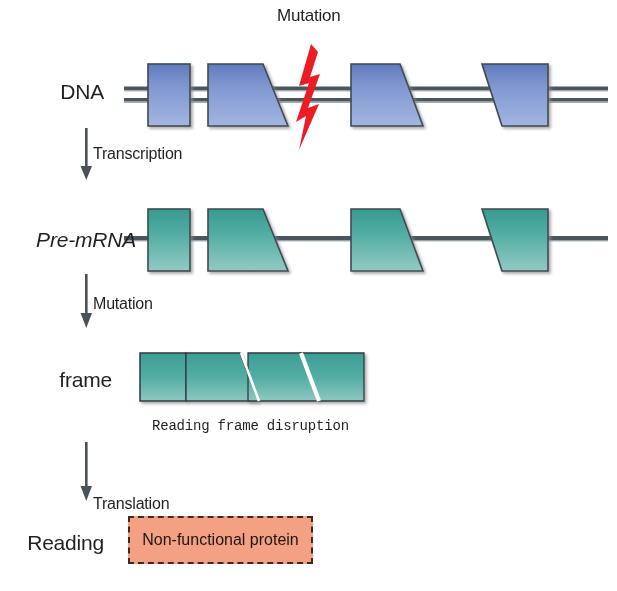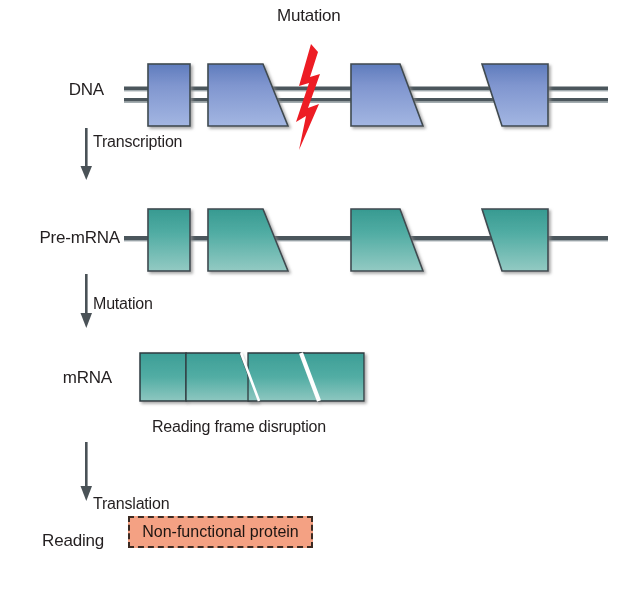--- a/index.html
+++ b/index.html
@@ -7,29 +7,29 @@
     width:617px; height:591px;
     background:#ffffff;
     font-family:"Liberation Sans", sans-serif;
     overflow:hidden;
     position:relative;
   }
   #stage { position:absolute; left:0; top:0; width:617px; height:591px; }
   .lbl {
     position:absolute;
     color:#231f20;
-    font-size:17px;
+    font-size:21px;
     font-family:"Liberation Sans", sans-serif;
     white-space:nowrap;
     letter-spacing:-0.2px;
   }
   .row-label { text-align:right; }
   .step-label { font-size:16px; }
   .mut-label { font-size:17px; }
-  .rf-label { font-size:16px; }
+  .rf-label { font-size:14px;font-family:Liberation Mono, monospace; }
   svg { position:absolute; left:0; top:0; display:block; }
   .protein-box {
     position:absolute;
     background:#f4a183;
     border:2px dashed #3b2a22;
     box-sizing:border-box;
     display:flex; align-items:center; justify-content:center;
     color:#1c1512;
     font-size:16px;
     white-space:nowrap;
@@ -145,33 +145,33 @@
 
     <g>
       <rect x="85" y="442" width="2.6" height="48" fill="#4a5257"></rect>
       <polygon points="80.5,486 92,486 86.3,501" fill="#4a5257"></polygon>
     </g>
 
   </svg>
 
   <div class="lbl row-label" style="left:26px; top:80px; width:78px;">DNA</div>
 
-  <div class="lbl step-label" style="left:93px; top:133px;">Transcription</div>
+  <div class="lbl step-label" style="left:93px; top:145px;">Transcription</div>
 
-  <div class="lbl row-label" style="left:16px; top:228px; width:104px;">Pre-mRNA</div>
+  <div class="lbl row-label" style="left:32px; top:228px; width:104px;font-style:italic;">Pre-mRNA</div>
 
   <div class="lbl step-label" style="left:93px; top:295px;">Mutation</div>
 
-  <div class="lbl row-label" style="left:34px; top:368px; width:78px;">mRNA</div>
+  <div class="lbl row-label" style="left:34px; top:368px; width:78px;">frame</div>
 
   <div class="lbl step-label" style="left:93px; top:458px;margin-top:37px;">Translation</div>
 
   <div class="lbl row-label" style="left:26px; top:531px; width:78px;">Reading</div>
 
   <div class="lbl mut-label" style="left:277px; top:6px;">Mutation</div>
 
   <div class="lbl rf-label" style="left:152px; top:418px;">Reading frame disruption</div>
 
-  <div class="protein-box" style="left:128px; top:516px; width:185px; height:32px;">
+  <div class="protein-box" style="left:128px; top:516px; width:185px; height:48px;">
     <span>Non-functional protein</span>
   </div>
 
 </div>
 
 </body></html>

